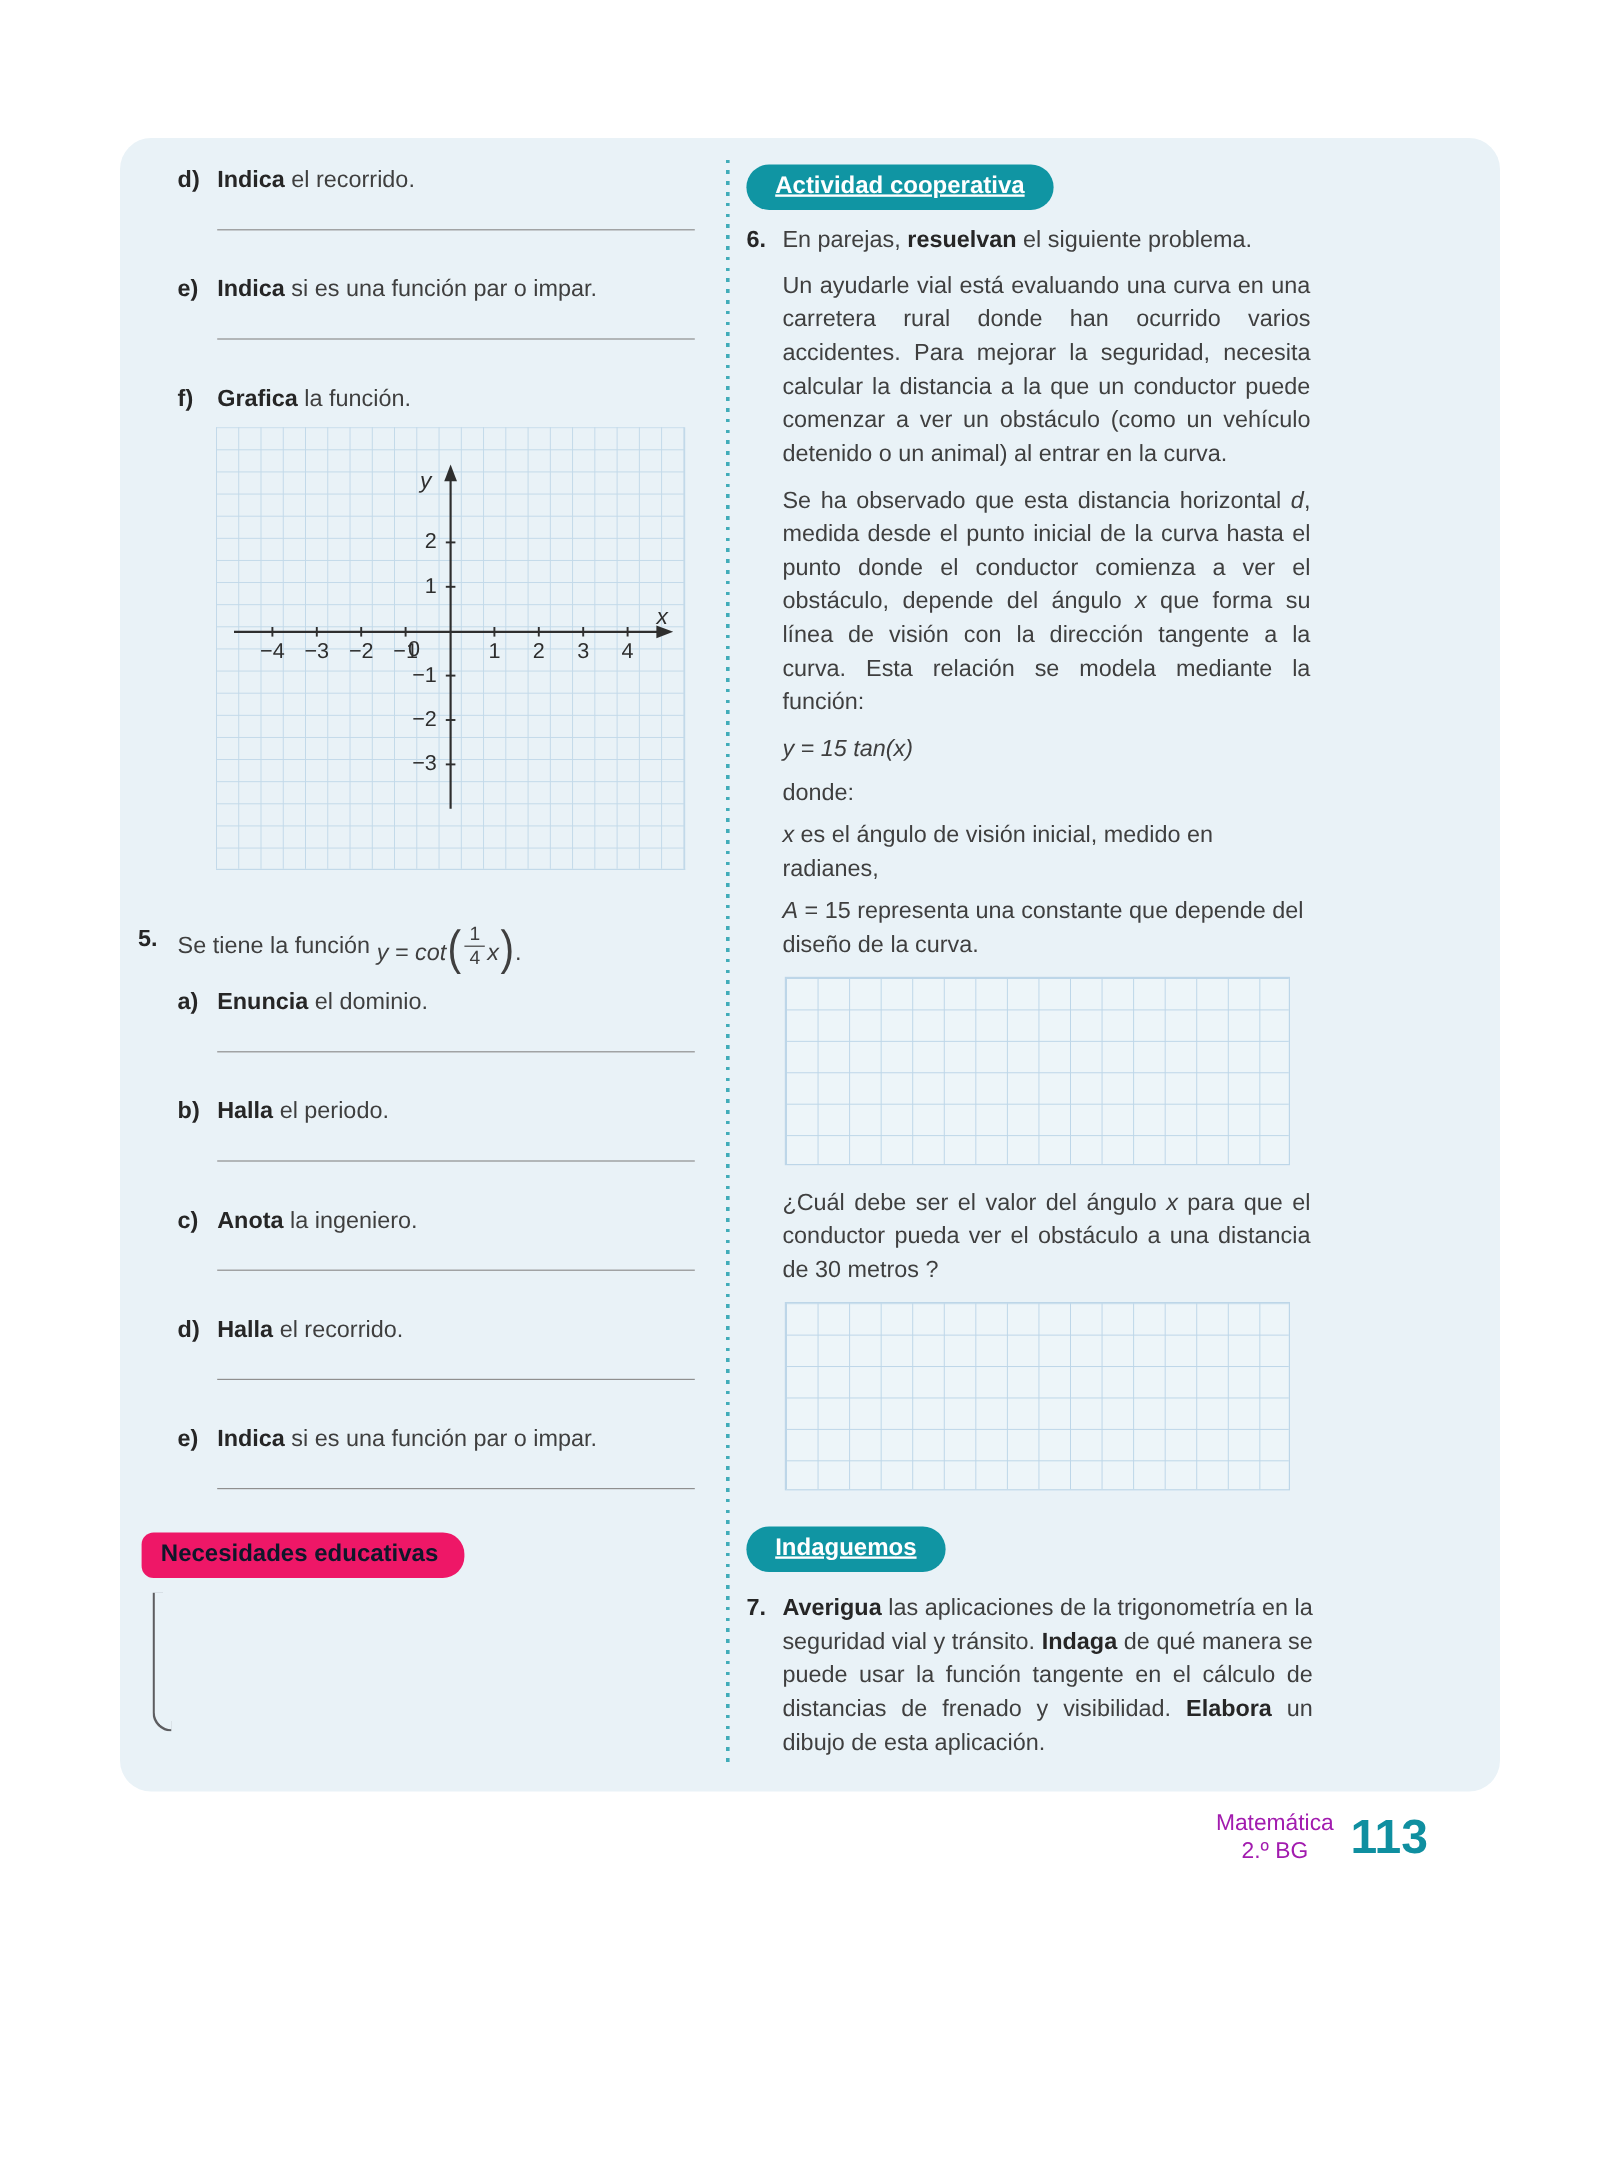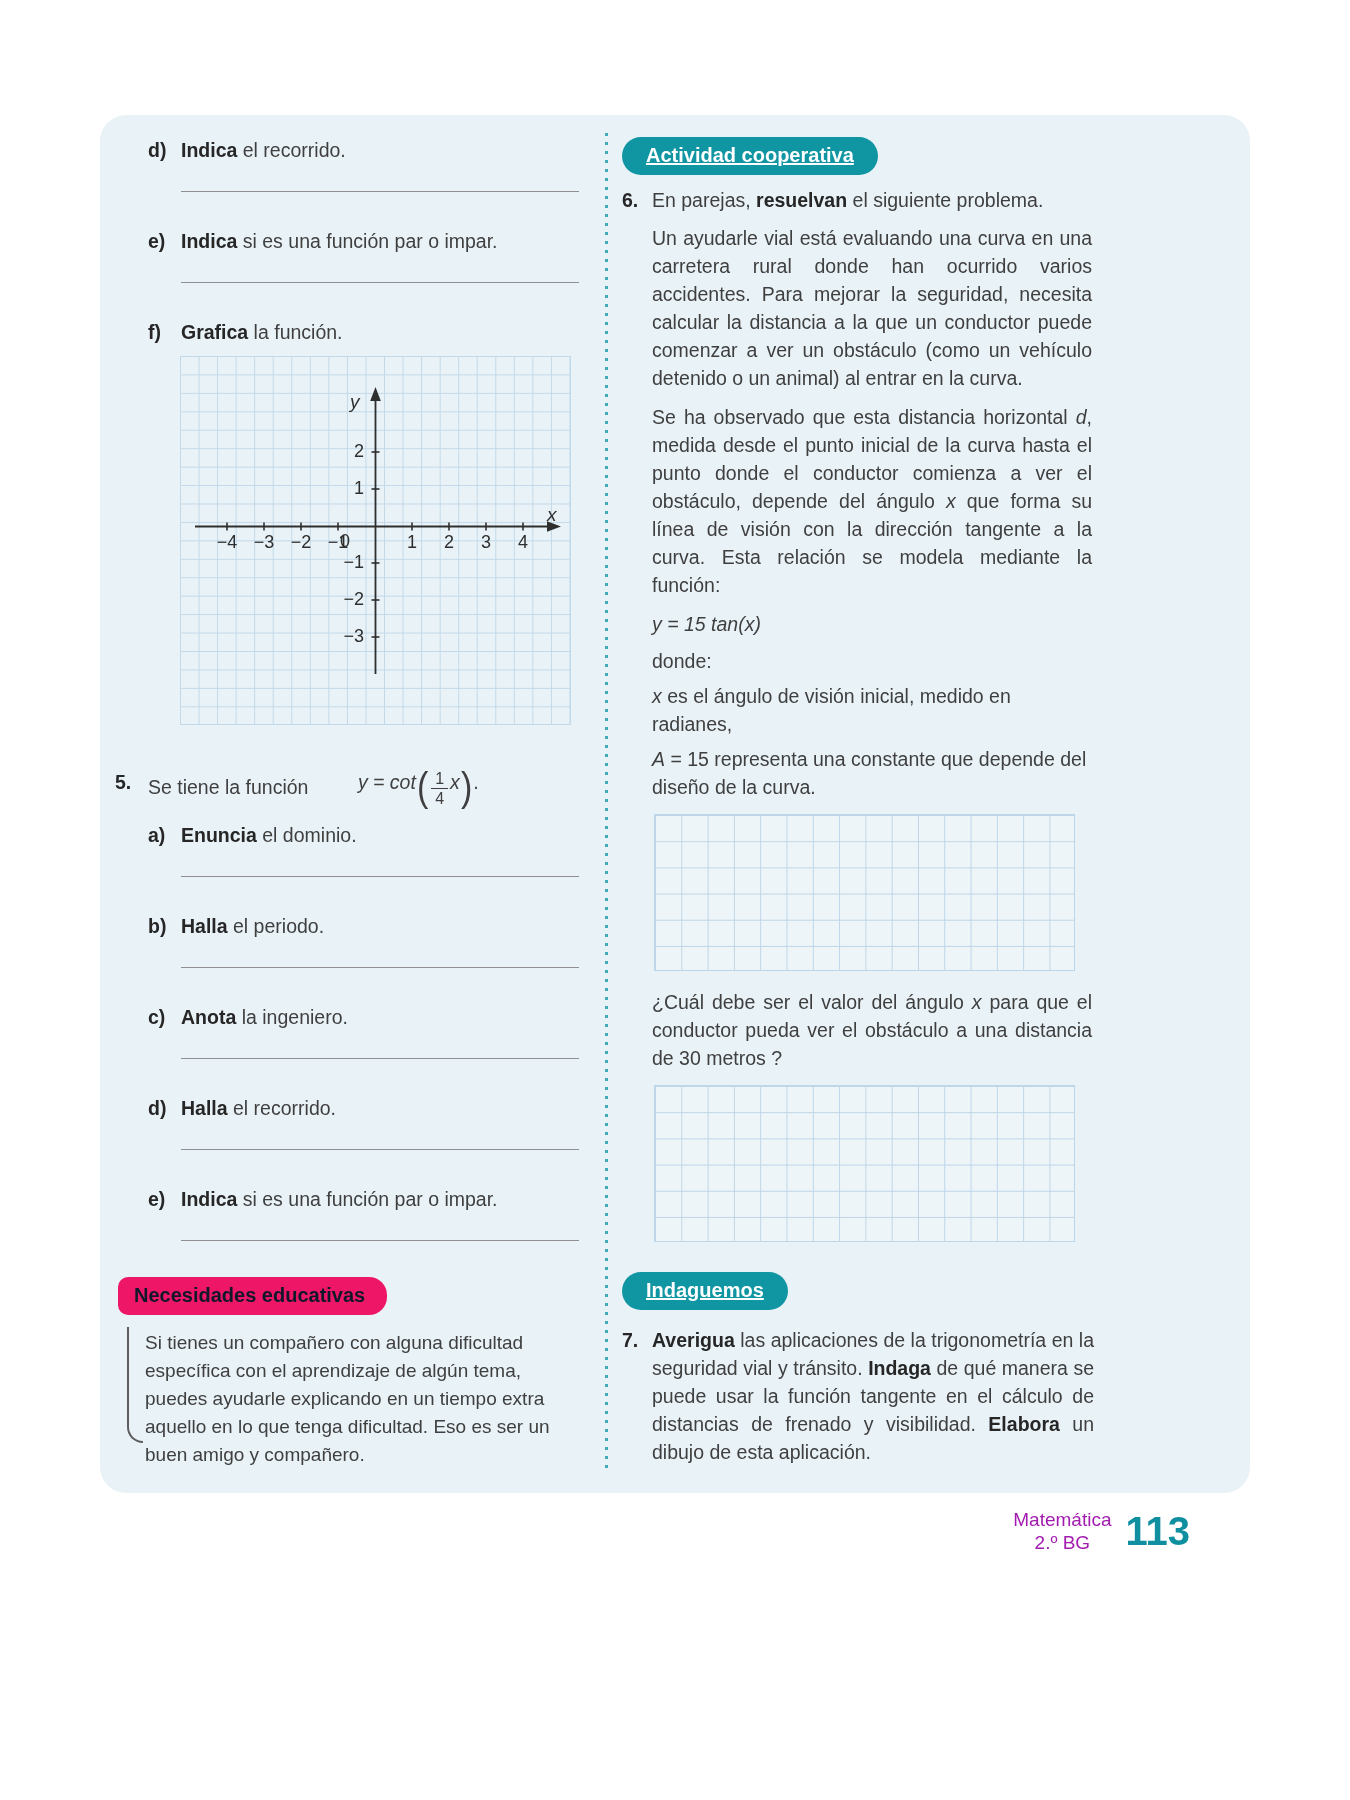--- a/index.html
+++ b/index.html
@@ -55,21 +55,21 @@
     line-height:20px;
   }
   .gvar {
     position:absolute; font-size:19px; font-style:italic;
     color:#2e2e2e; line-height:20px;
   }
 
   
   .ex-head { display:flex; font-size:19.5px; line-height:27px; margin-bottom:14px; }
   .ex-num { flex:0 0 33px; font-weight:bold; color:#262626; }
-  .math { display:inline-flex; align-items:flex-start; vertical-align:middle;margin-left:44px; }
+  .math { display:inline-flex; align-items:flex-end; vertical-align:middle; }
   .mvar { font-style:italic; }
   .paren { font-size:40px; font-weight:100; font-style:normal; line-height:0.9; transform:scaleX(0.85); color:#3f3f3f; }
   .frac {
     display:inline-flex; flex-direction:column; align-items:center;
     font-size:16px; line-height:1.2; margin:0 2px; font-style:normal;
   }
   .fnum { border-bottom:1.3px solid #3f3f3f; padding:0 4px; }
 
   
   .badge {
@@ -260,21 +260,20 @@
         <div class="item-row">
           <span class="letter">e)</span>
           <span><b>Indica</b><span> si es una función par o impar.</span></span>
         </div>
         <div class="answer-line"></div>
       </div>
 
       <div class="needs">
         <div class="ribbon"><span>Necesidades educativas</span></div>
         <div class="needs-curve"></div>
-        <p class="needs-text">Si tienes un compañero con alguna dificultad específica con el aprendizaje de algún tema, puedes ayudarle explicando en un tiempo extra aquello en lo que tenga dificultad. Eso es ser un buen amigo y compañero.</p>
       </div>
     </div>
 
     <div class="col col-right">
 
       <div class="badge">Actividad cooperativa</div>
 
       <div class="ex6-head">
         <span class="ex-num letter">6.</span>
         <span><span>En parejas, </span><b>resuelvan</b><span> el siguiente problema.</span></span>

